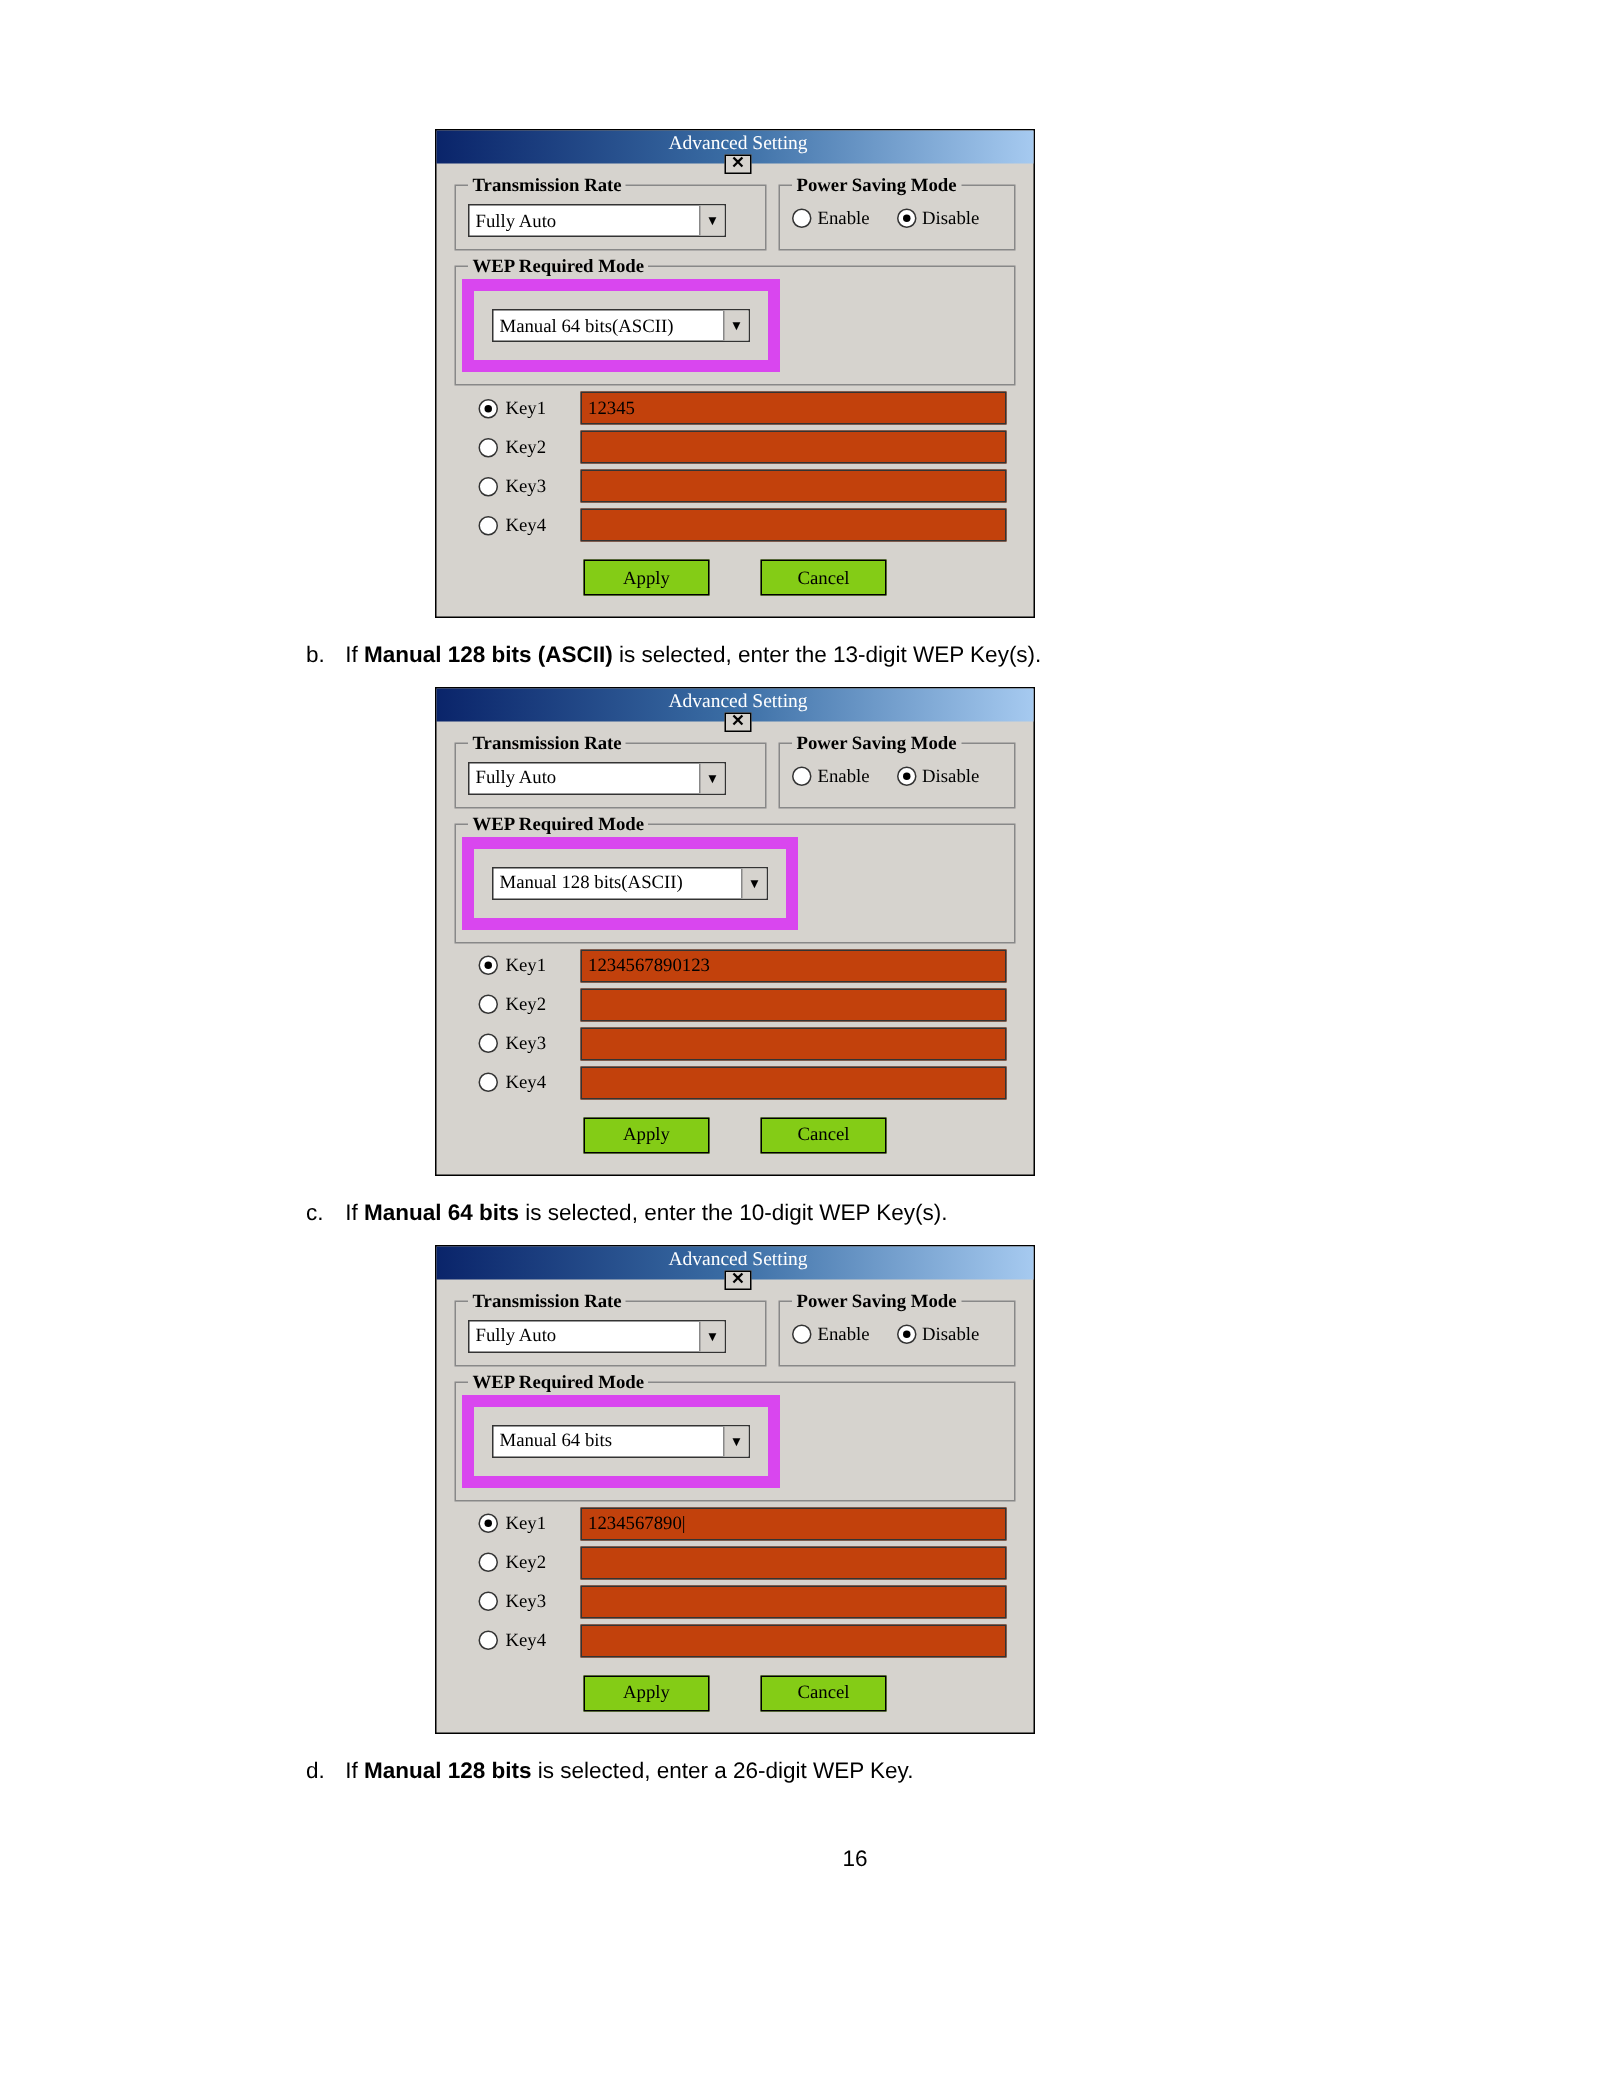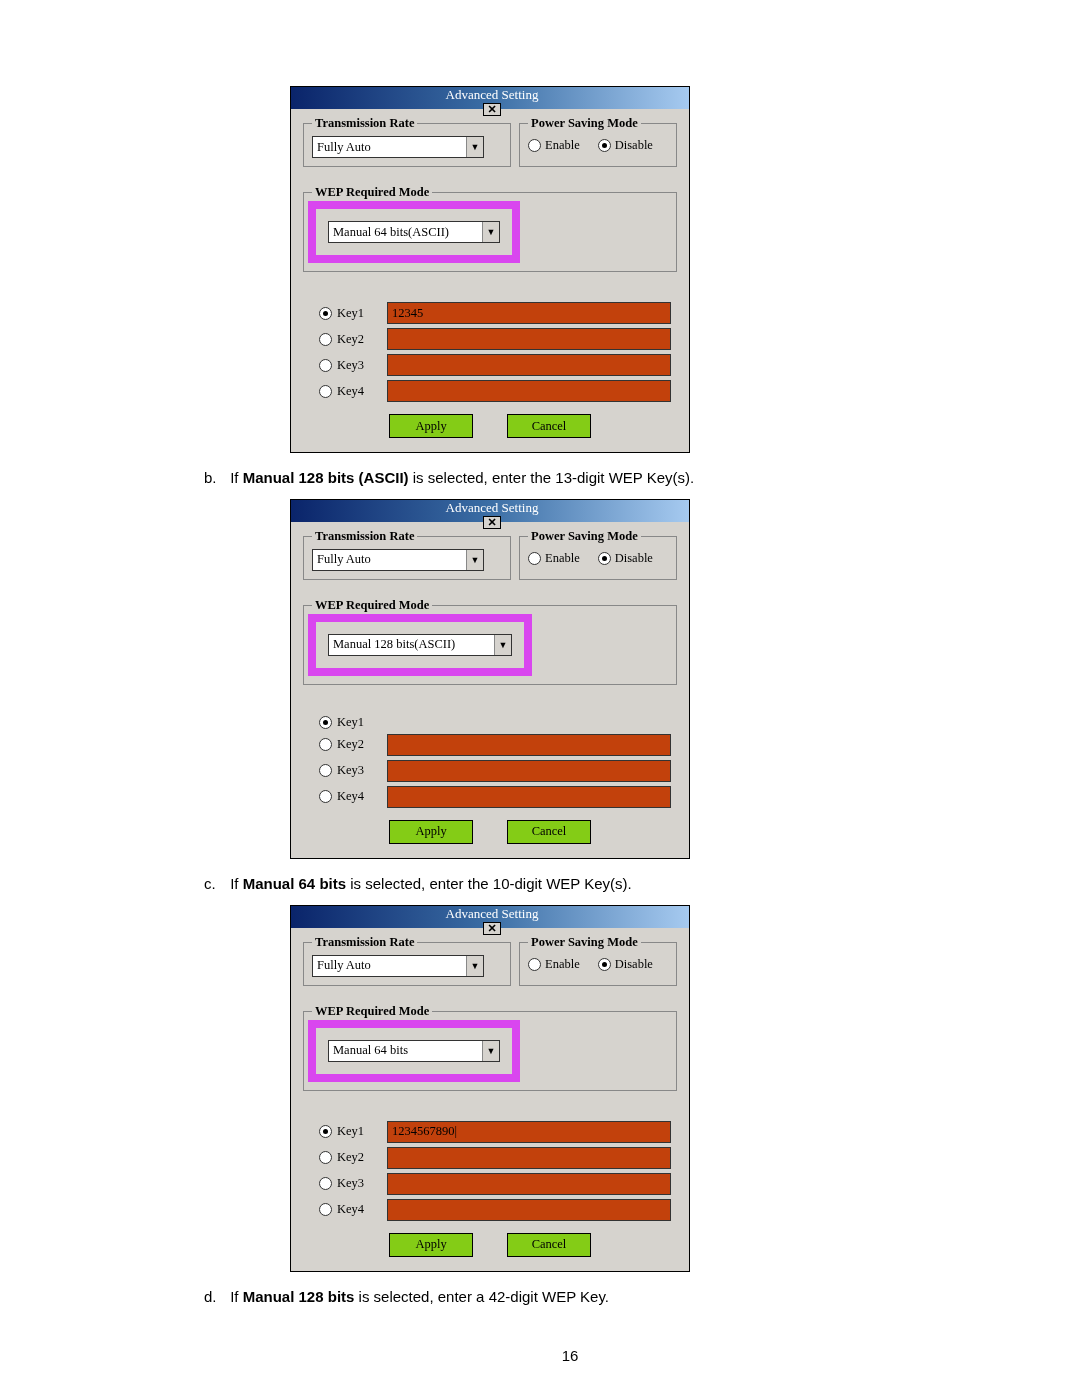--- a/index.html
+++ b/index.html
@@ -71,21 +71,21 @@
   .group .legend {
     position: absolute;
     top: -8px; left: 8px;
     background: #d6d3ce;
     padding: 0 3px;
     font-size: 12.5px;
     font-weight: bold;
   }
   .g-trans { flex: 0 0 190px; }
   .g-power { flex: 1; }
-  .g-wep { margin-top: 25px; }
+  .g-wep { margin-top: 10px; }
   .select {
     display: flex;
     width: 170px;
     height: 20px;
     border: 1px solid #333;
     background: #fff;
     align-items: stretch;
   }
   .select .val {
     flex: 1;
@@ -118,21 +118,21 @@
   }
   .rmark {
     width: 11px; height: 11px; border-radius: 50%;
     border: 1px solid #333; background:#fff;
     display:flex; align-items:center; justify-content:center;
   }
   .rmark.sel::after{
     content:""; width:5px; height:5px; border-radius:50%; background:#000;
   }
   .keys {
-    margin-top: 30px;
+    margin-top: 4px;
     padding: 0 6px 0 16px;
   }
   .keyrow {
     display:flex; align-items:center; gap: 10px; margin: 4px 0;
   }
   .keyrow .klabel { width: 58px; display:flex; align-items:center; gap:5px; font-size:12.5px;}
   .textbox {
     flex: 1;
     height: 18px;
     border: 1px solid #333;
@@ -280,20 +280,21 @@
               <span class="arrow">▼</span>
             </div>
           </span>
         </div>
         <div class="keys">
           <div class="keyrow">
               <span class="klabel">
                 <span class="rmark sel"></span>
                 <span>Key1</span>
               </span>
+              <span class="textbox">1234567890123</span>
             </div>
           <div class="keyrow">
               <span class="klabel">
                 <span class="rmark"></span>
                 <span>Key2</span>
               </span>
               <span class="textbox"></span>
             </div>
           <div class="keyrow">
               <span class="klabel">
@@ -394,17 +395,17 @@
         <div class="btnrow">
           <span class="btn">Apply</span>
           <span class="btn">Cancel</span>
         </div>
       </div>
     </div>
   </div>
 
   <p class="instr">
     <span class="let">d.</span>
-    <span>If </span><b>Manual 128 bits</b><span> is selected, enter a 42-digit WEP Key.</span>
+    <span>If </span><b>Manual 128 bits</b><span> is selected, enter a 26-digit WEP Key.</span>
   </p>
 
   <div class="pagenum">16</div>
 </div>
 
 </body></html>

